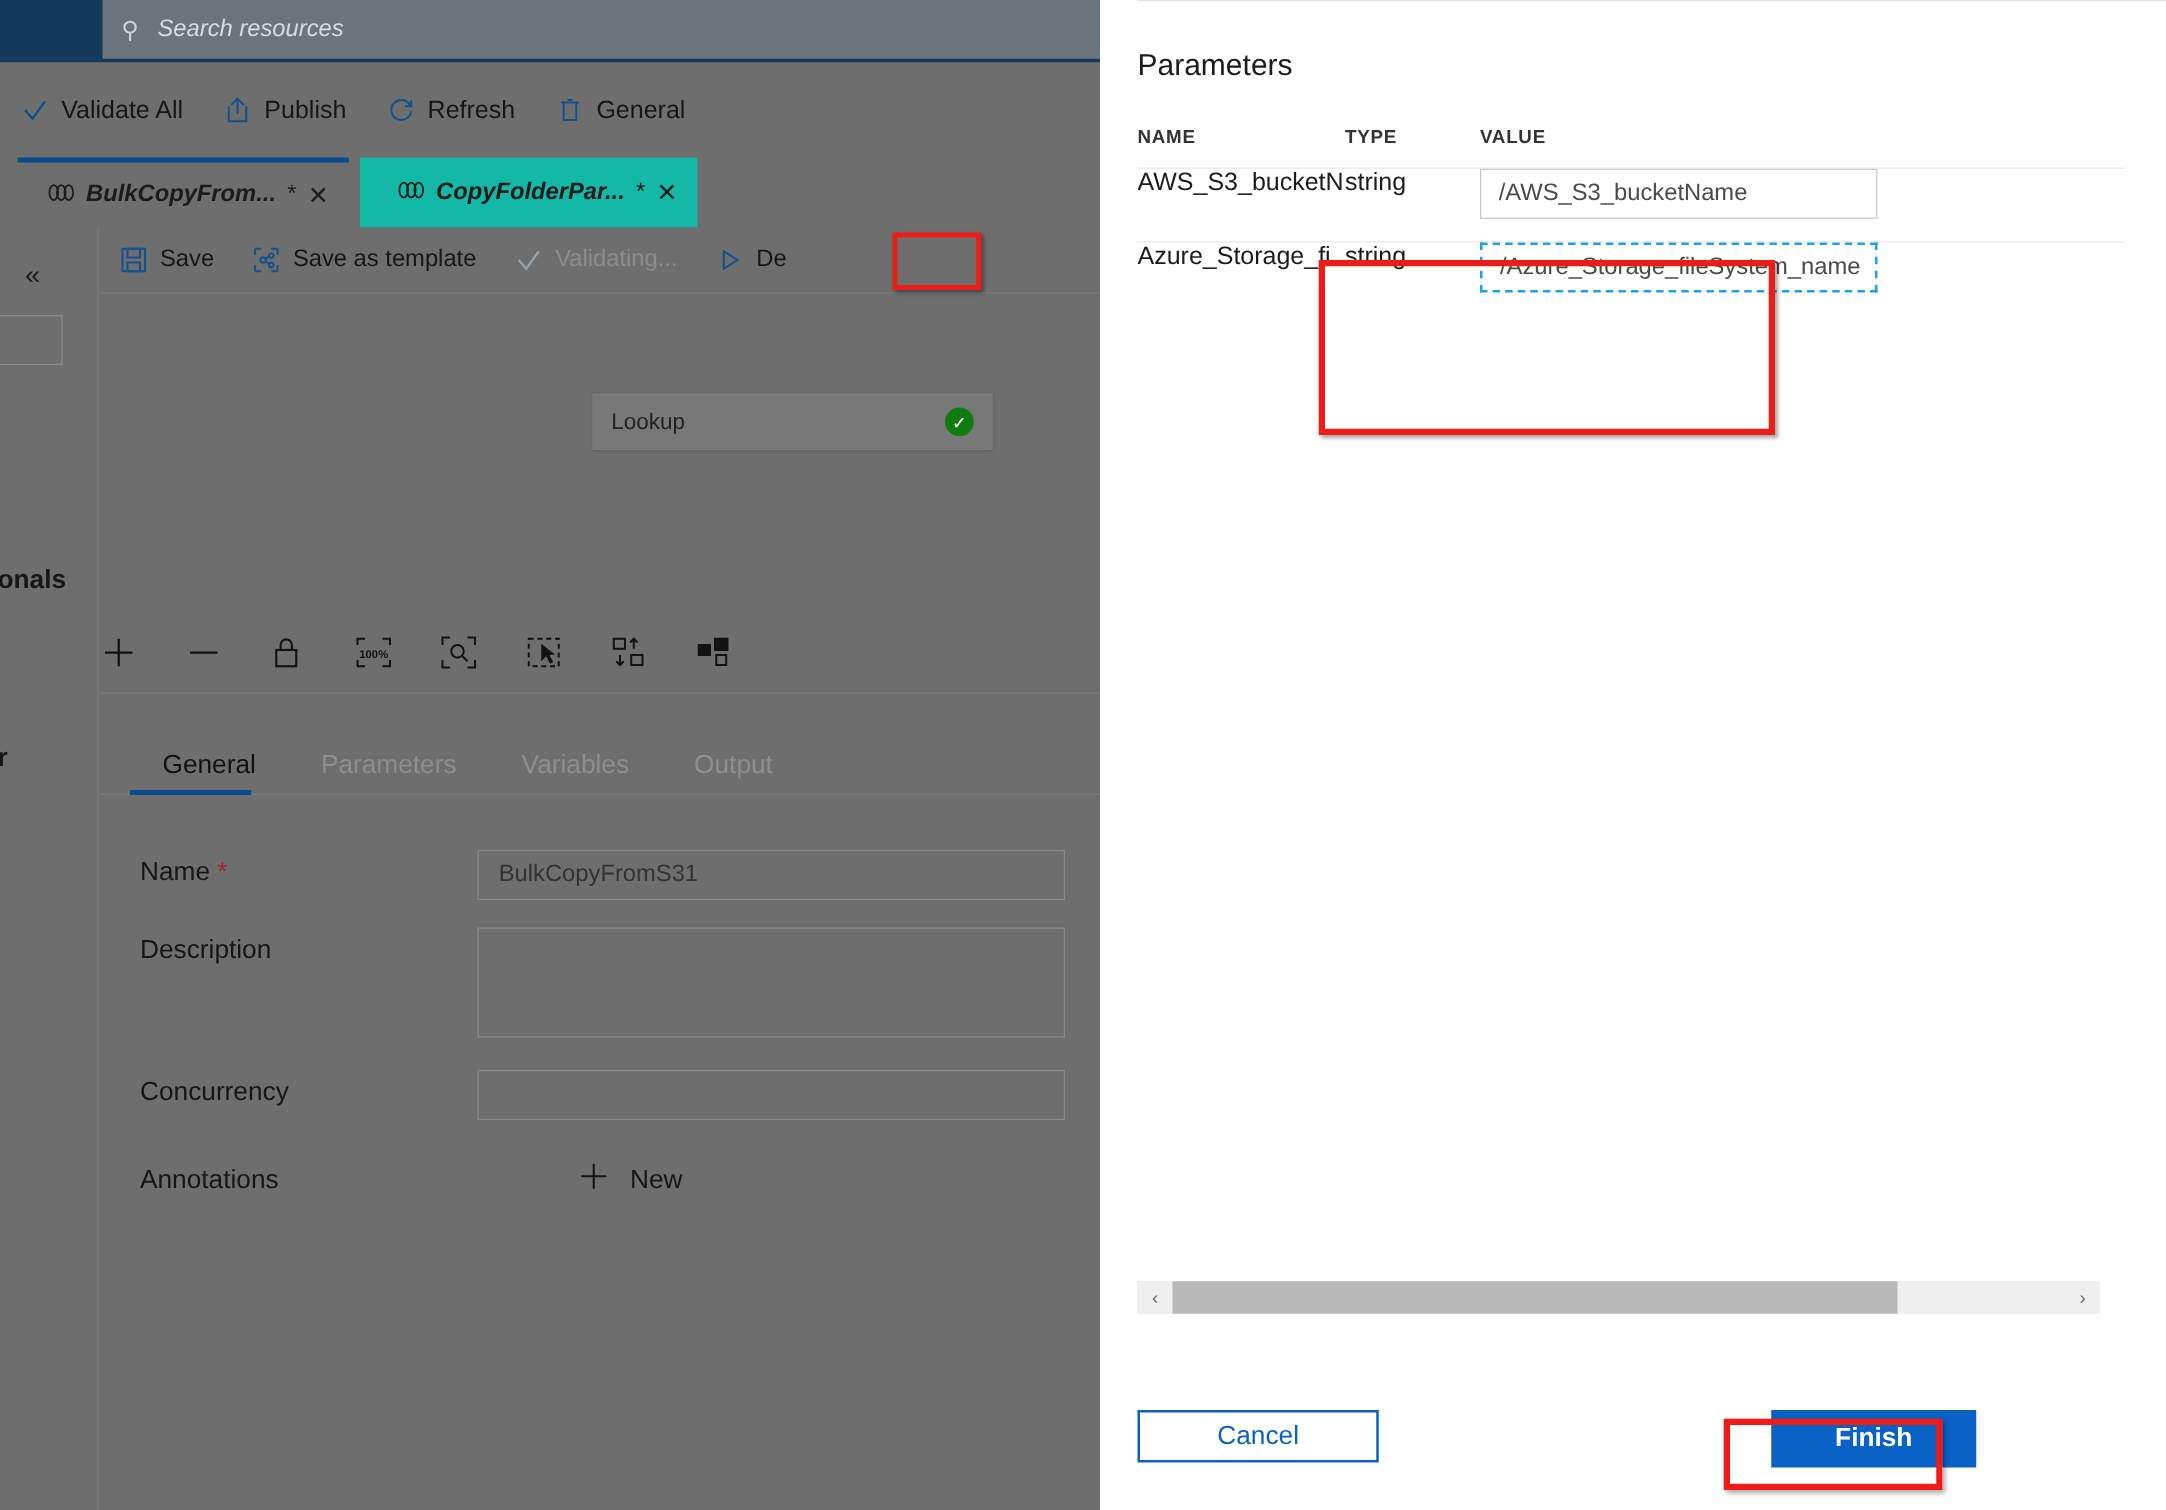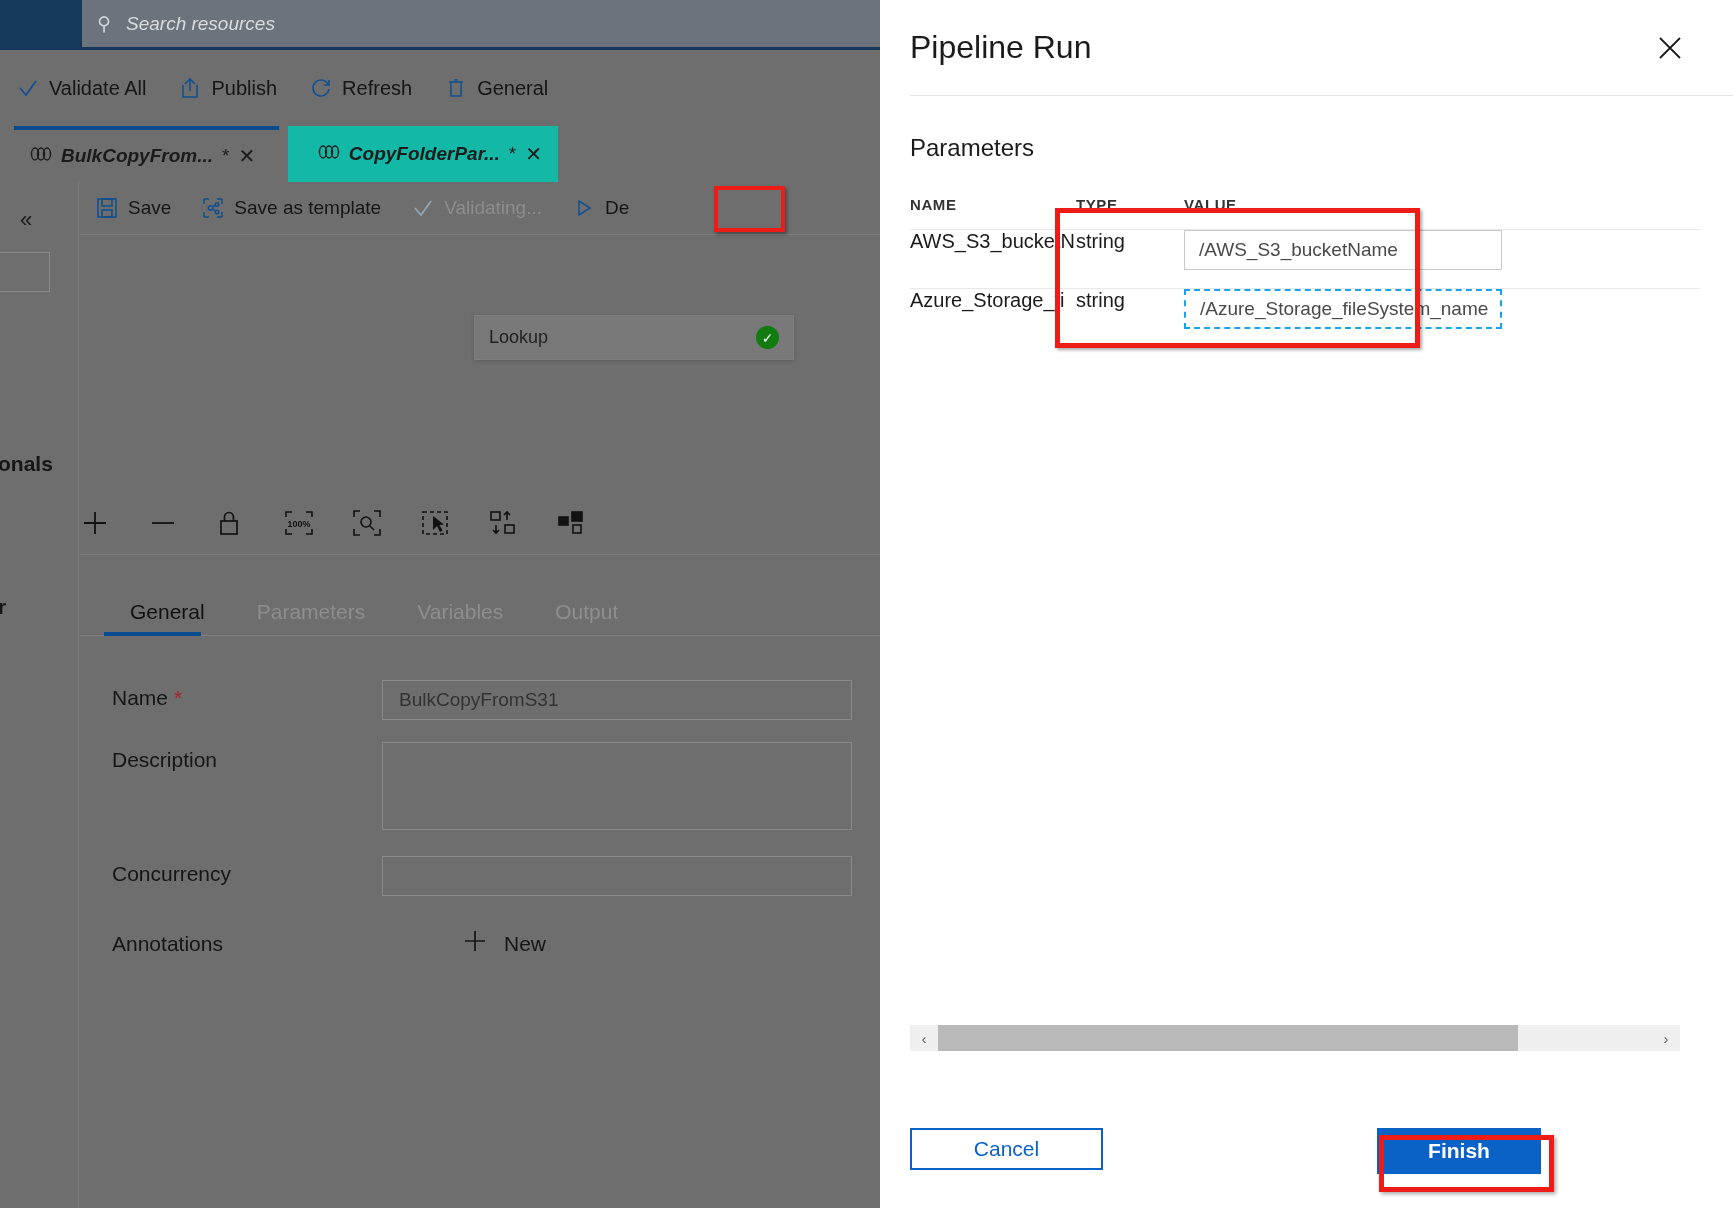--- a/index.html
+++ b/index.html
@@ -311,21 +311,21 @@
   }
   .btn-cancel {
     position: absolute; left: 30px; top: 38px;
     width: 193px; height: 42px;
     border: 2px solid #0a62c7; background: #fff;
     color: #0a62c7; font-size: 21px; cursor: pointer;
     display: flex; align-items: center; justify-content: center;
     font-family: "Liberation Sans", sans-serif;
   }
   .btn-finish {
-    position: absolute; left: 497px; top: 38px;
+    position: absolute; left: 537px; top: 38px;
     width: 164px; height: 46px;
     background: #0a62c7; border: none;
     color: #fff; font-size: 21px; font-weight: 700; cursor: pointer;
     display: flex; align-items: center; justify-content: center;
     font-family: "Liberation Sans", sans-serif;
   }
 </style>
 </head>
 <body>
 
@@ -371,21 +371,21 @@
           <path d="M4 5 H18"></path>
             <path d="M6 5 V19 H16 V5"></path>
             <path d="M9 3 H13"></path>
         </svg>
       </span>
       <span class="lbl">General</span>
     </div>
   </div>
 
   <div class="tab-strip">
-    <div class="tab active" style="left:14px;width:265px;">
+    <div class="tab active" style="left:14px;width:265px;justify-content:flex-end;">
       <span class="tab-pipe-ico">
         <svg width="22" height="14" viewBox="0 0 22 14" fill="none" stroke="#1b1b1b" stroke-width="1.4">
           <ellipse cx="5" cy="7" rx="3.5" ry="6"></ellipse>
             <ellipse cx="11" cy="7" rx="3.5" ry="6"></ellipse>
             <ellipse cx="17" cy="7" rx="3.5" ry="6"></ellipse>
         </svg>
       </span>
       <span class="tname">BulkCopyFrom...</span>
       <span class="dirty">*</span>
       <span class="tx">✕</span>
@@ -579,28 +579,20 @@
             </svg>
         </span>
         <span>New</span>
       </div>
     </div>
   </div>
 </div>
 
 <div id="side-panel">
 
-  <div class="sp-head">
-    <span class="sp-title">Pipeline Run</span>
-    <span class="sp-close">
-      <svg width="30" height="30" viewBox="0 0 30 30" fill="none" stroke="#1b1b1b" stroke-width="1.8">
-        <path d="M5 5 L25 25 M25 5 L5 25"></path>
-      </svg>
-    </span>
-  </div>
   <div class="sp-rule"></div>
 
   <div class="sp-section">Parameters</div>
 
   <div class="ptable">
     <div class="pt-head-row">
       <div class="c-name">NAME</div>
       <div class="c-type">TYPE</div>
       <div class="c-val">VALUE</div>
     </div>

